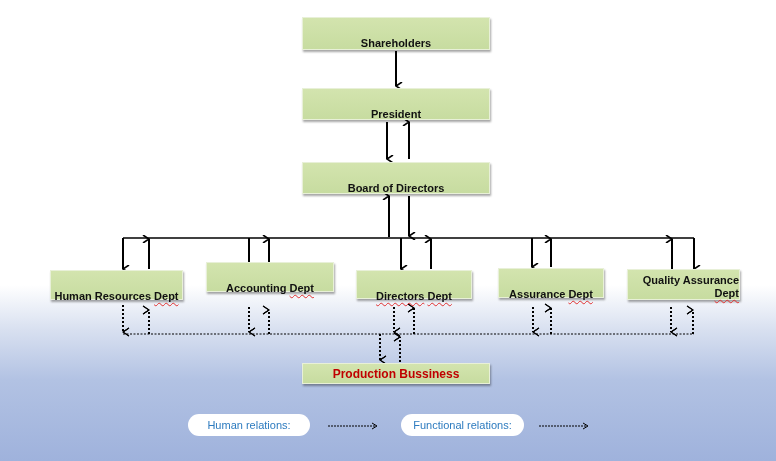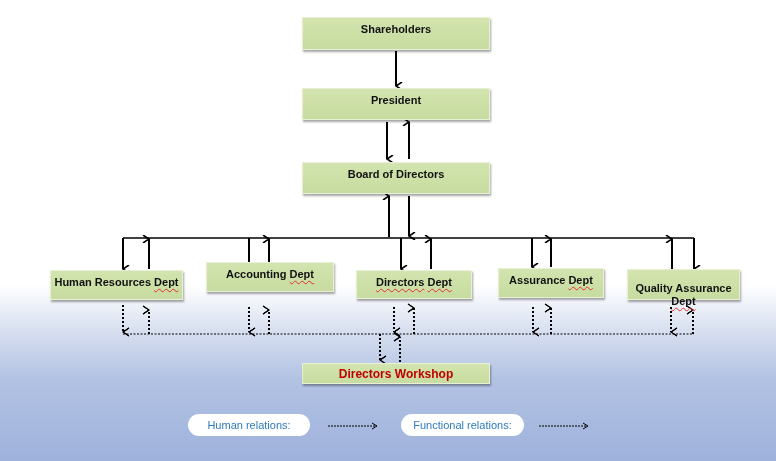--- a/index.html
+++ b/index.html
@@ -9,21 +9,21 @@
     background: linear-gradient(to bottom, #ffffff 0px, #ffffff 285px, #d8e0f0 330px, #b2c2e3 380px, #9fb2dc 461px);
   }
   .box {
     position:absolute; box-sizing:border-box;
     background: linear-gradient(to bottom, #d3e4ae, #c7dca0);
     border:1px solid #e8f0d8;
     box-shadow: 1px 2px 2px rgba(0,0,0,0.35);
     font-weight:bold; font-size:11px; color:#111;
     text-align:center; line-height:13px;
   }
-  .box .lbl { display:block; padding-top:5px; }
+  .box .lbl { display:block; padding-top:19px; }
   .box.prod .lbl { color:#c00000; font-size:12px; padding-top:4px; }
   .squig { text-decoration: underline wavy #e03030; text-decoration-thickness:1px; text-underline-offset:2px; }
   svg.lines { position:absolute; left:0; top:0; }
   .pill {
     position:absolute; background:#fff; border-radius:12px;
     color:#2d7bbf; font-size:11px; text-align:center; line-height:22px; height:22px;
   }
 </style>
 </head>
 <body>
@@ -106,25 +106,25 @@
 <div class="box" style="left:206px;top:262px;width:128px;height:30px;">
   <span class="lbl"><span>Accounting </span><span class="squig">Dept</span></span>
 </div>
 <div class="box" style="left:356px;top:270px;width:116px;height:29px;">
   <span class="lbl"><span class="squig">Directors</span><span> </span><span class="squig">Dept</span></span>
 </div>
 <div class="box" style="left:498px;top:268px;width:106px;height:30px;">
   <span class="lbl"><span>Assurance </span><span class="squig">Dept</span></span>
 </div>
 <div class="box" style="left:627px;top:269px;width:113px;height:31px;">
-  <span class="lbl" style="padding-top:12px;"><span>Quality Assurance</span><br><span class="squig">Dept</span></span>
+  <span class="lbl" style="padding-top:4px;text-align:right;"><span>Quality Assurance</span><br><span class="squig">Dept</span></span>
 </div>
 
 <div class="box prod" style="left:302px;top:363px;width:188px;height:21px;">
-  <span class="lbl">Directors Workshop</span>
+  <span class="lbl">Production Bussiness</span>
 </div>
 
 <div class="pill" style="left:188px;top:414px;width:122px;">
   <span>Human relations:</span>
 </div>
 <div class="pill" style="left:401px;top:414px;width:123px;">
   <span>Functional relations:</span>
 </div>
 
 </body></html>

